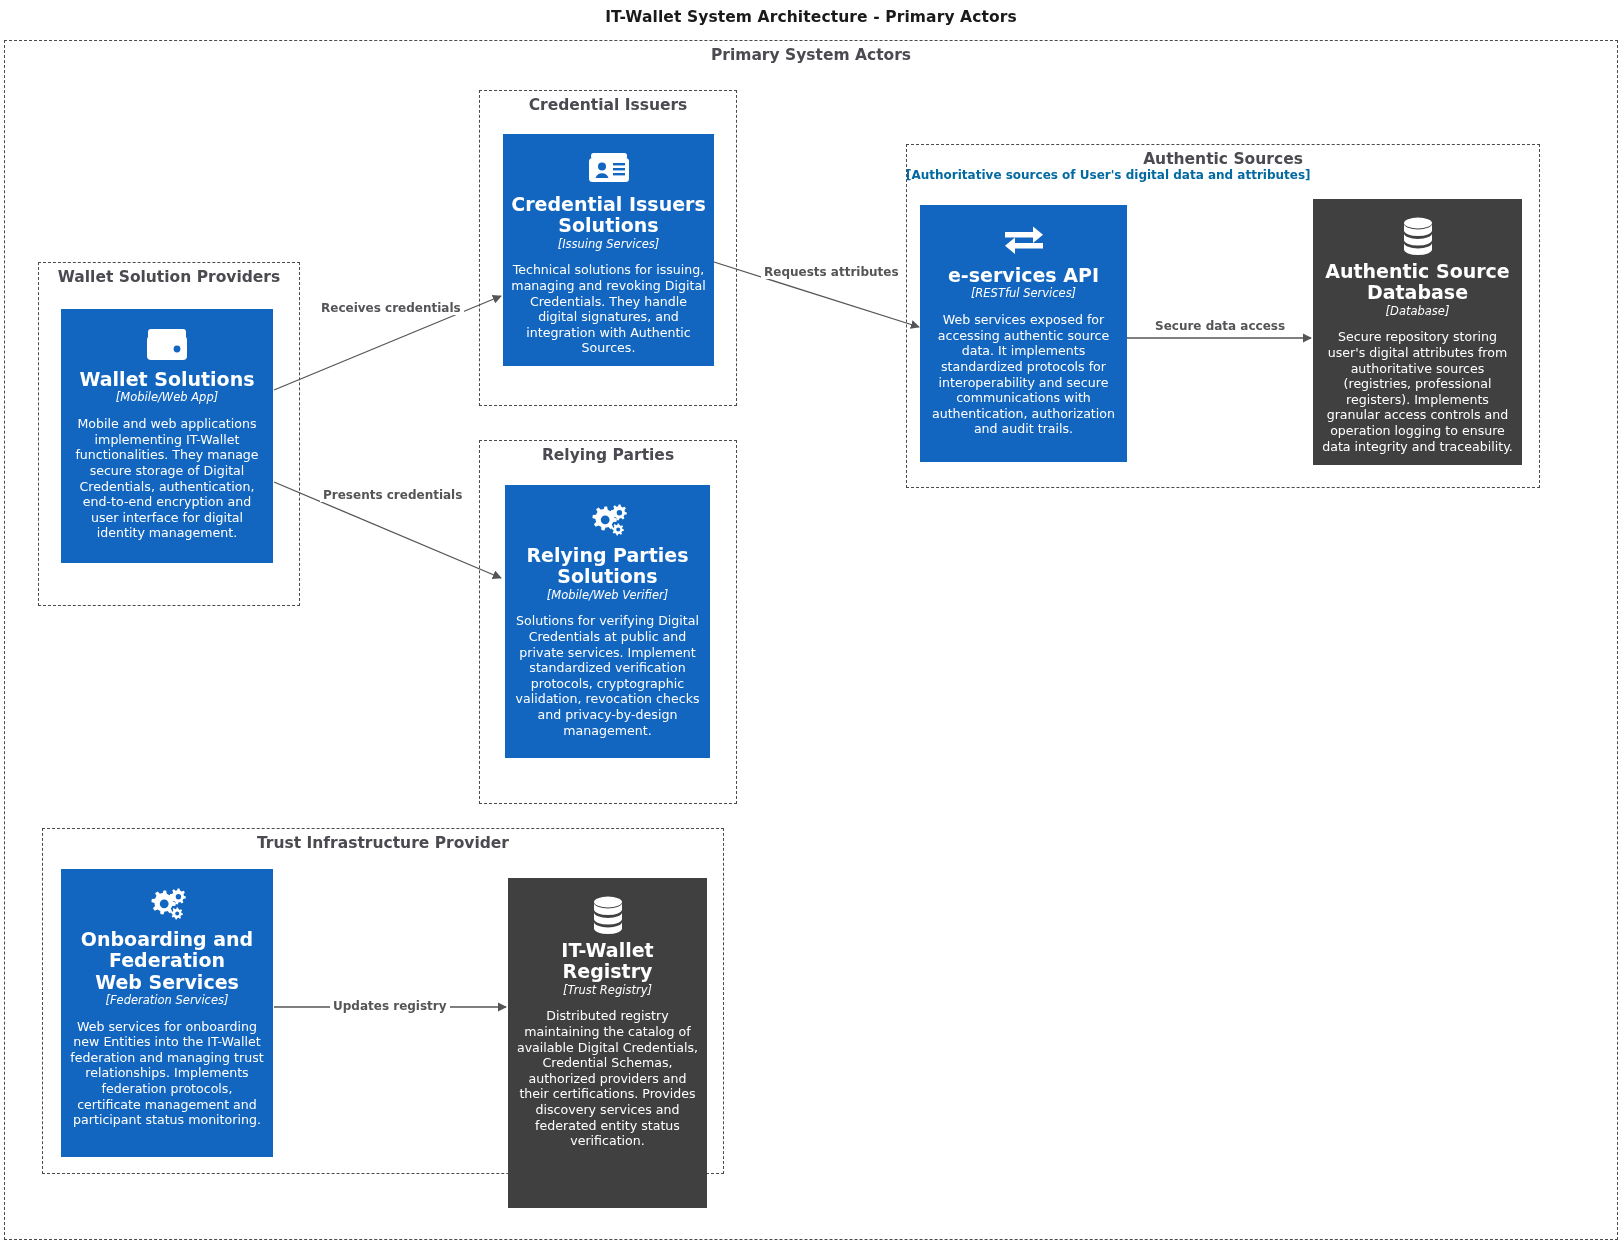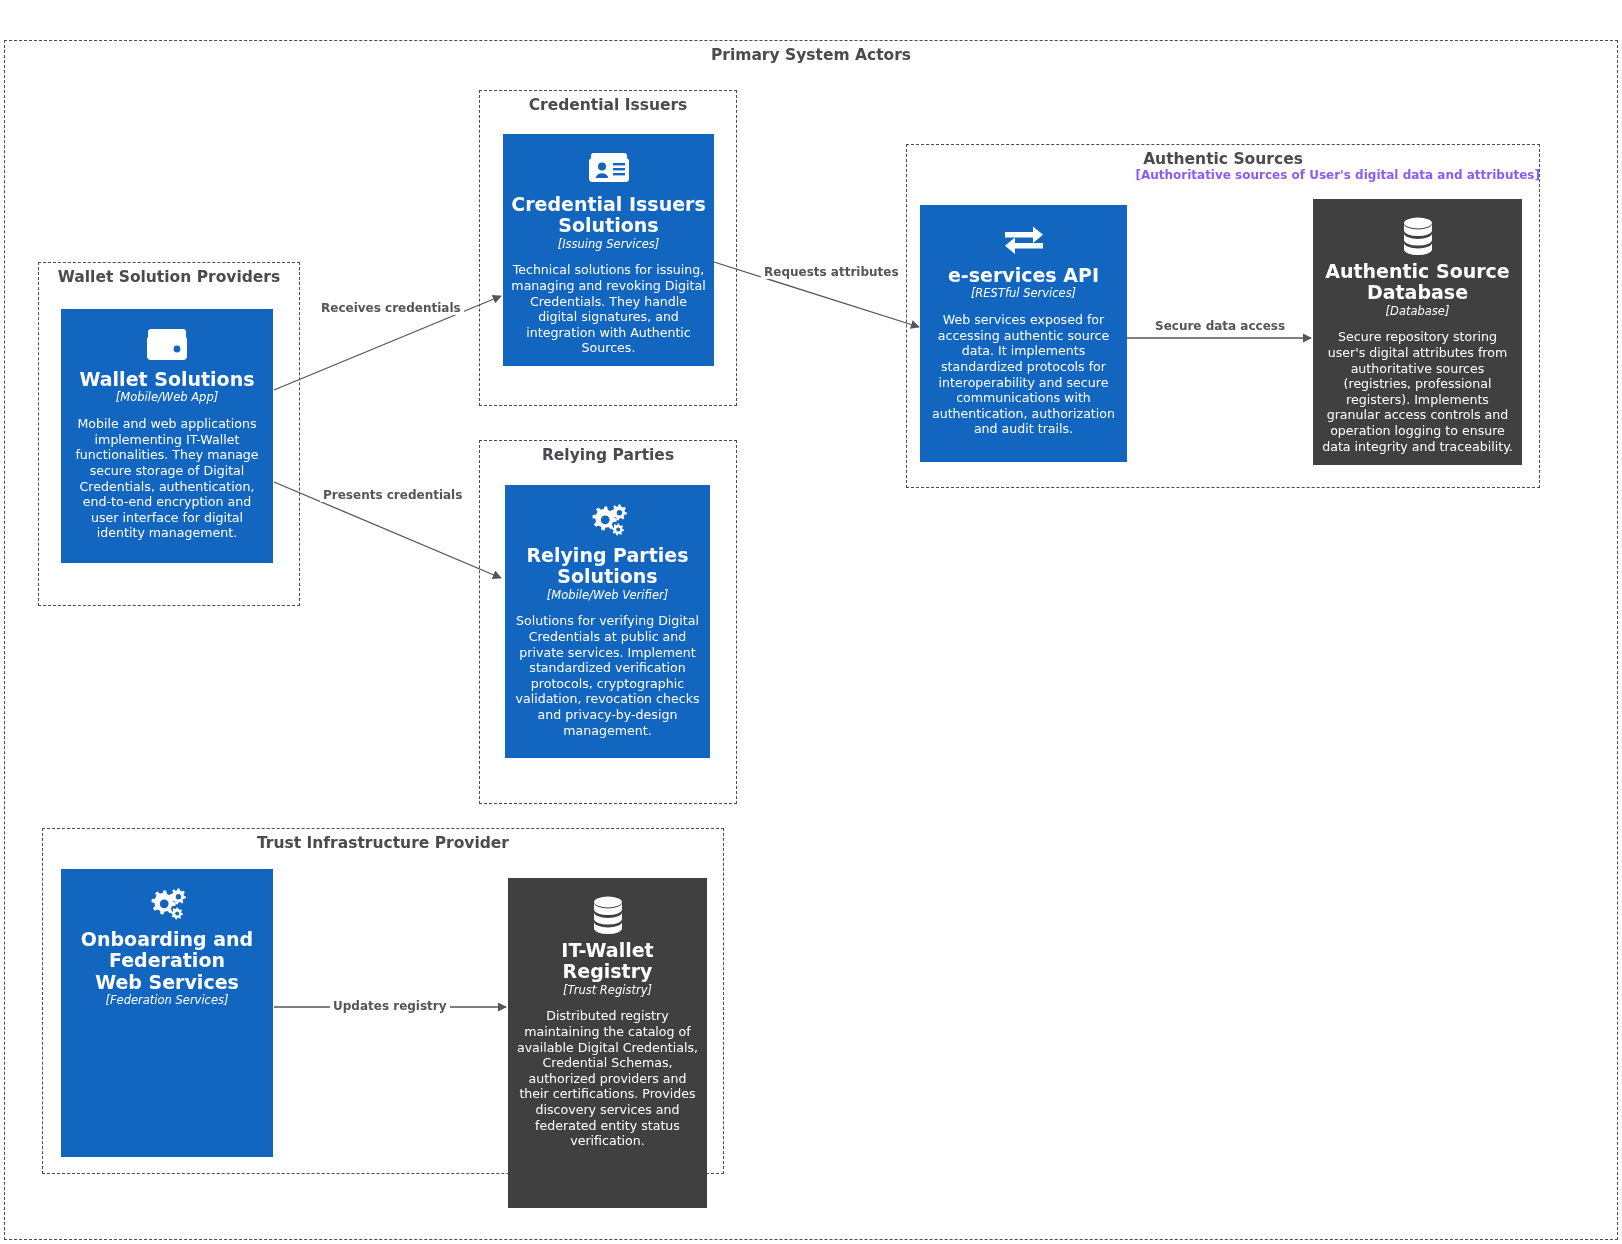--- a/index.html
+++ b/index.html
@@ -45,24 +45,24 @@
     width: 100%;
     text-align: center;
     font-size: 15.5px;
     font-weight: bold;
     color: #4a4a50;
   }
   .group-subtitle {
     position: absolute;
     left: 0;
     width: 100%;
-    text-align: right;
+    text-align: left;
     font-size: 12px;
     font-weight: bold;
-    color: #8b5cf6;
+    color: #0369a1;
   }
 
   
   .node {
     position: absolute;
     box-sizing: border-box;
     padding: 12px 8px 10px 8px;
     color: #ffffff;
     text-align: center;
     display: flex;
@@ -114,20 +114,21 @@
     white-space: nowrap;
     background: #ffffff;
     padding: 0 3px;
   }
 </style>
 </head>
 <body>
 
 <div id="canvas">
 
+  <div class="diagram-title">IT-Wallet System Architecture - Primary Actors</div>
 
   <div class="group" style="left:4px; top:40px; width:1614px; height:1200px;">
   </div>
   <div class="group-title" style="top:46px; left:4px; width:1614px;">Primary System Actors</div>
 
   <div class="group" style="left:38px; top:262px; width:262px; height:344px;"></div>
   <div class="group-title" style="top:268px; left:38px; width:262px;">Wallet Solution Providers</div>
 
   <div class="group" style="left:479px; top:90px; width:258px; height:316px;"></div>
   <div class="group-title" style="top:96px; left:479px; width:258px;">Credential Issuers</div>
@@ -254,20 +255,21 @@
           <circle cx="33.4" cy="11.7" r="2.7" fill="#1266bf"></circle>
           <path d="M31.5 22.5 l1.5 0 0.4 1.6 a4.2 4.2 0 0 1 1.3 0.8 l1.5 -0.6 0.9 1.2 -1 1.2 a4.2 4.2 0 0 1 0.3 1.4 l1.5 0.5 -0.2 1.5 -1.7 0.1 a4.2 4.2 0 0 1 -0.7 1.3 l0.7 1.4 -1.2 0.9 -1.1 -1.1 a4.2 4.2 0 0 1 -1.4 0.3 l-0.5 1.5 -1.5 -0.2 -0.1 -1.6 a4.2 4.2 0 0 1 -1.3 -0.8 l-1.4 0.7 -0.9 -1.3 1 -1.1 a4.2 4.2 0 0 1 -0.3 -1.4 l-1.5 -0.5 0.2 -1.5 1.7 -0.1 a4.2 4.2 0 0 1 0.7 -1.3 l-0.7 -1.4 1.2 -0.9 1.1 1.1 a4.2 4.2 0 0 1 1.4 -0.3 z"></path>
           <circle cx="32.2" cy="28.6" r="2" fill="#1266bf"></circle>
         </g>
       </svg>
     </span>
     <div class="node-title">Onboarding and</div>
     <div class="node-title">Federation</div>
     <div class="node-title">Web Services</div>
     <div class="node-stereotype">[Federation Services]</div>
+    <div class="node-desc">Web services for onboarding new Entities into the IT-Wallet federation and managing trust relationships. Implements federation protocols, certificate management and participant status monitoring.</div>
   </div>
 
   <div class="node green" style="left:508px; top:878px; width:199px; height:330px;">
     <span class="node-icon">
       <svg width="44" height="40" viewBox="0 0 44 40">
         <g fill="#ffffff">
           <ellipse cx="22" cy="8" rx="14" ry="5.4"></ellipse>
           <path d="M8 9 v6.6 a14 5.4 0 0 0 28 0 V9 a14 5.4 0 0 1 -28 0 z"></path>
           <path d="M8 18.5 v6.6 a14 5.4 0 0 0 28 0 v-6.6 a14 5.4 0 0 1 -28 0 z"></path>
           <path d="M8 28 v6.6 a14 5.4 0 0 0 28 0 V28 a14 5.4 0 0 1 -28 0 z"></path>

